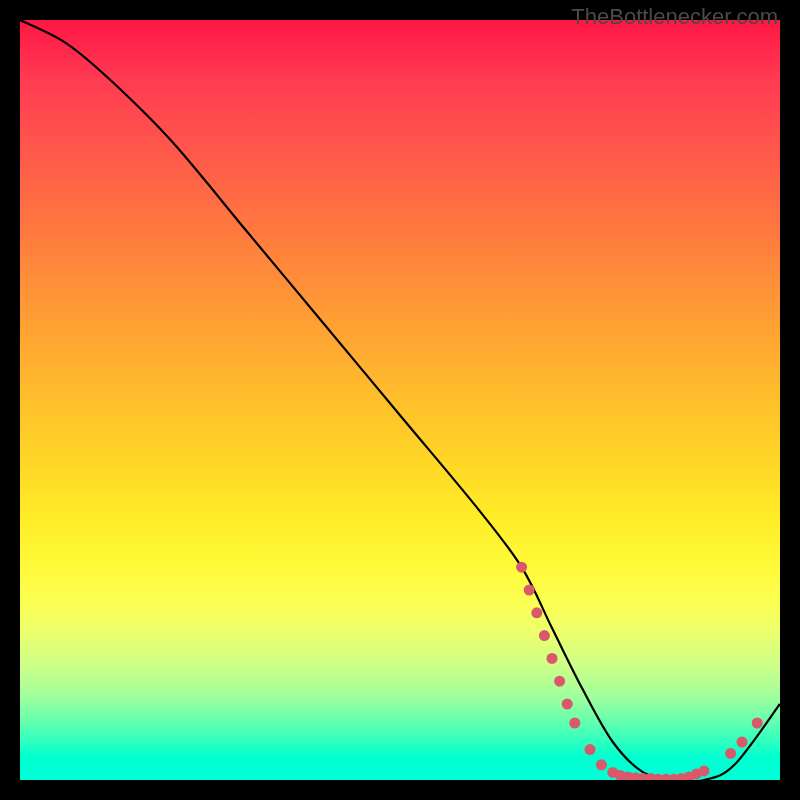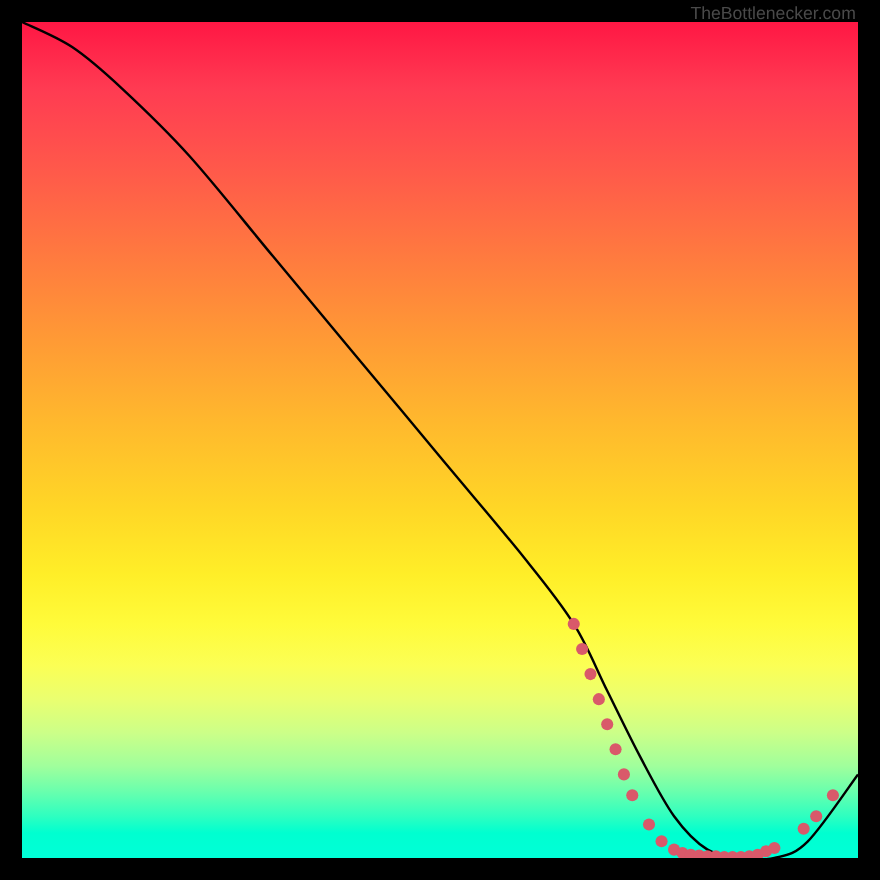--- a/index.html
+++ b/index.html
@@ -8,21 +8,21 @@
     height: 800px;
     background: #000;
     position: relative;
     font-family: Arial, Helvetica, sans-serif;
   }
   .watermark {
     position: absolute;
     top: 4px;
     right: 22px;
     color: #4a4a4a;
-    font-size: 16px;
+    font-size: 22px;
     font-weight: 400;
     z-index: 20;
   }
   .plot {
     position: absolute;
     left: 20px;
     top: 20px;
     width: 760px;
     height: 760px;
     background: linear-gradient(to bottom,

